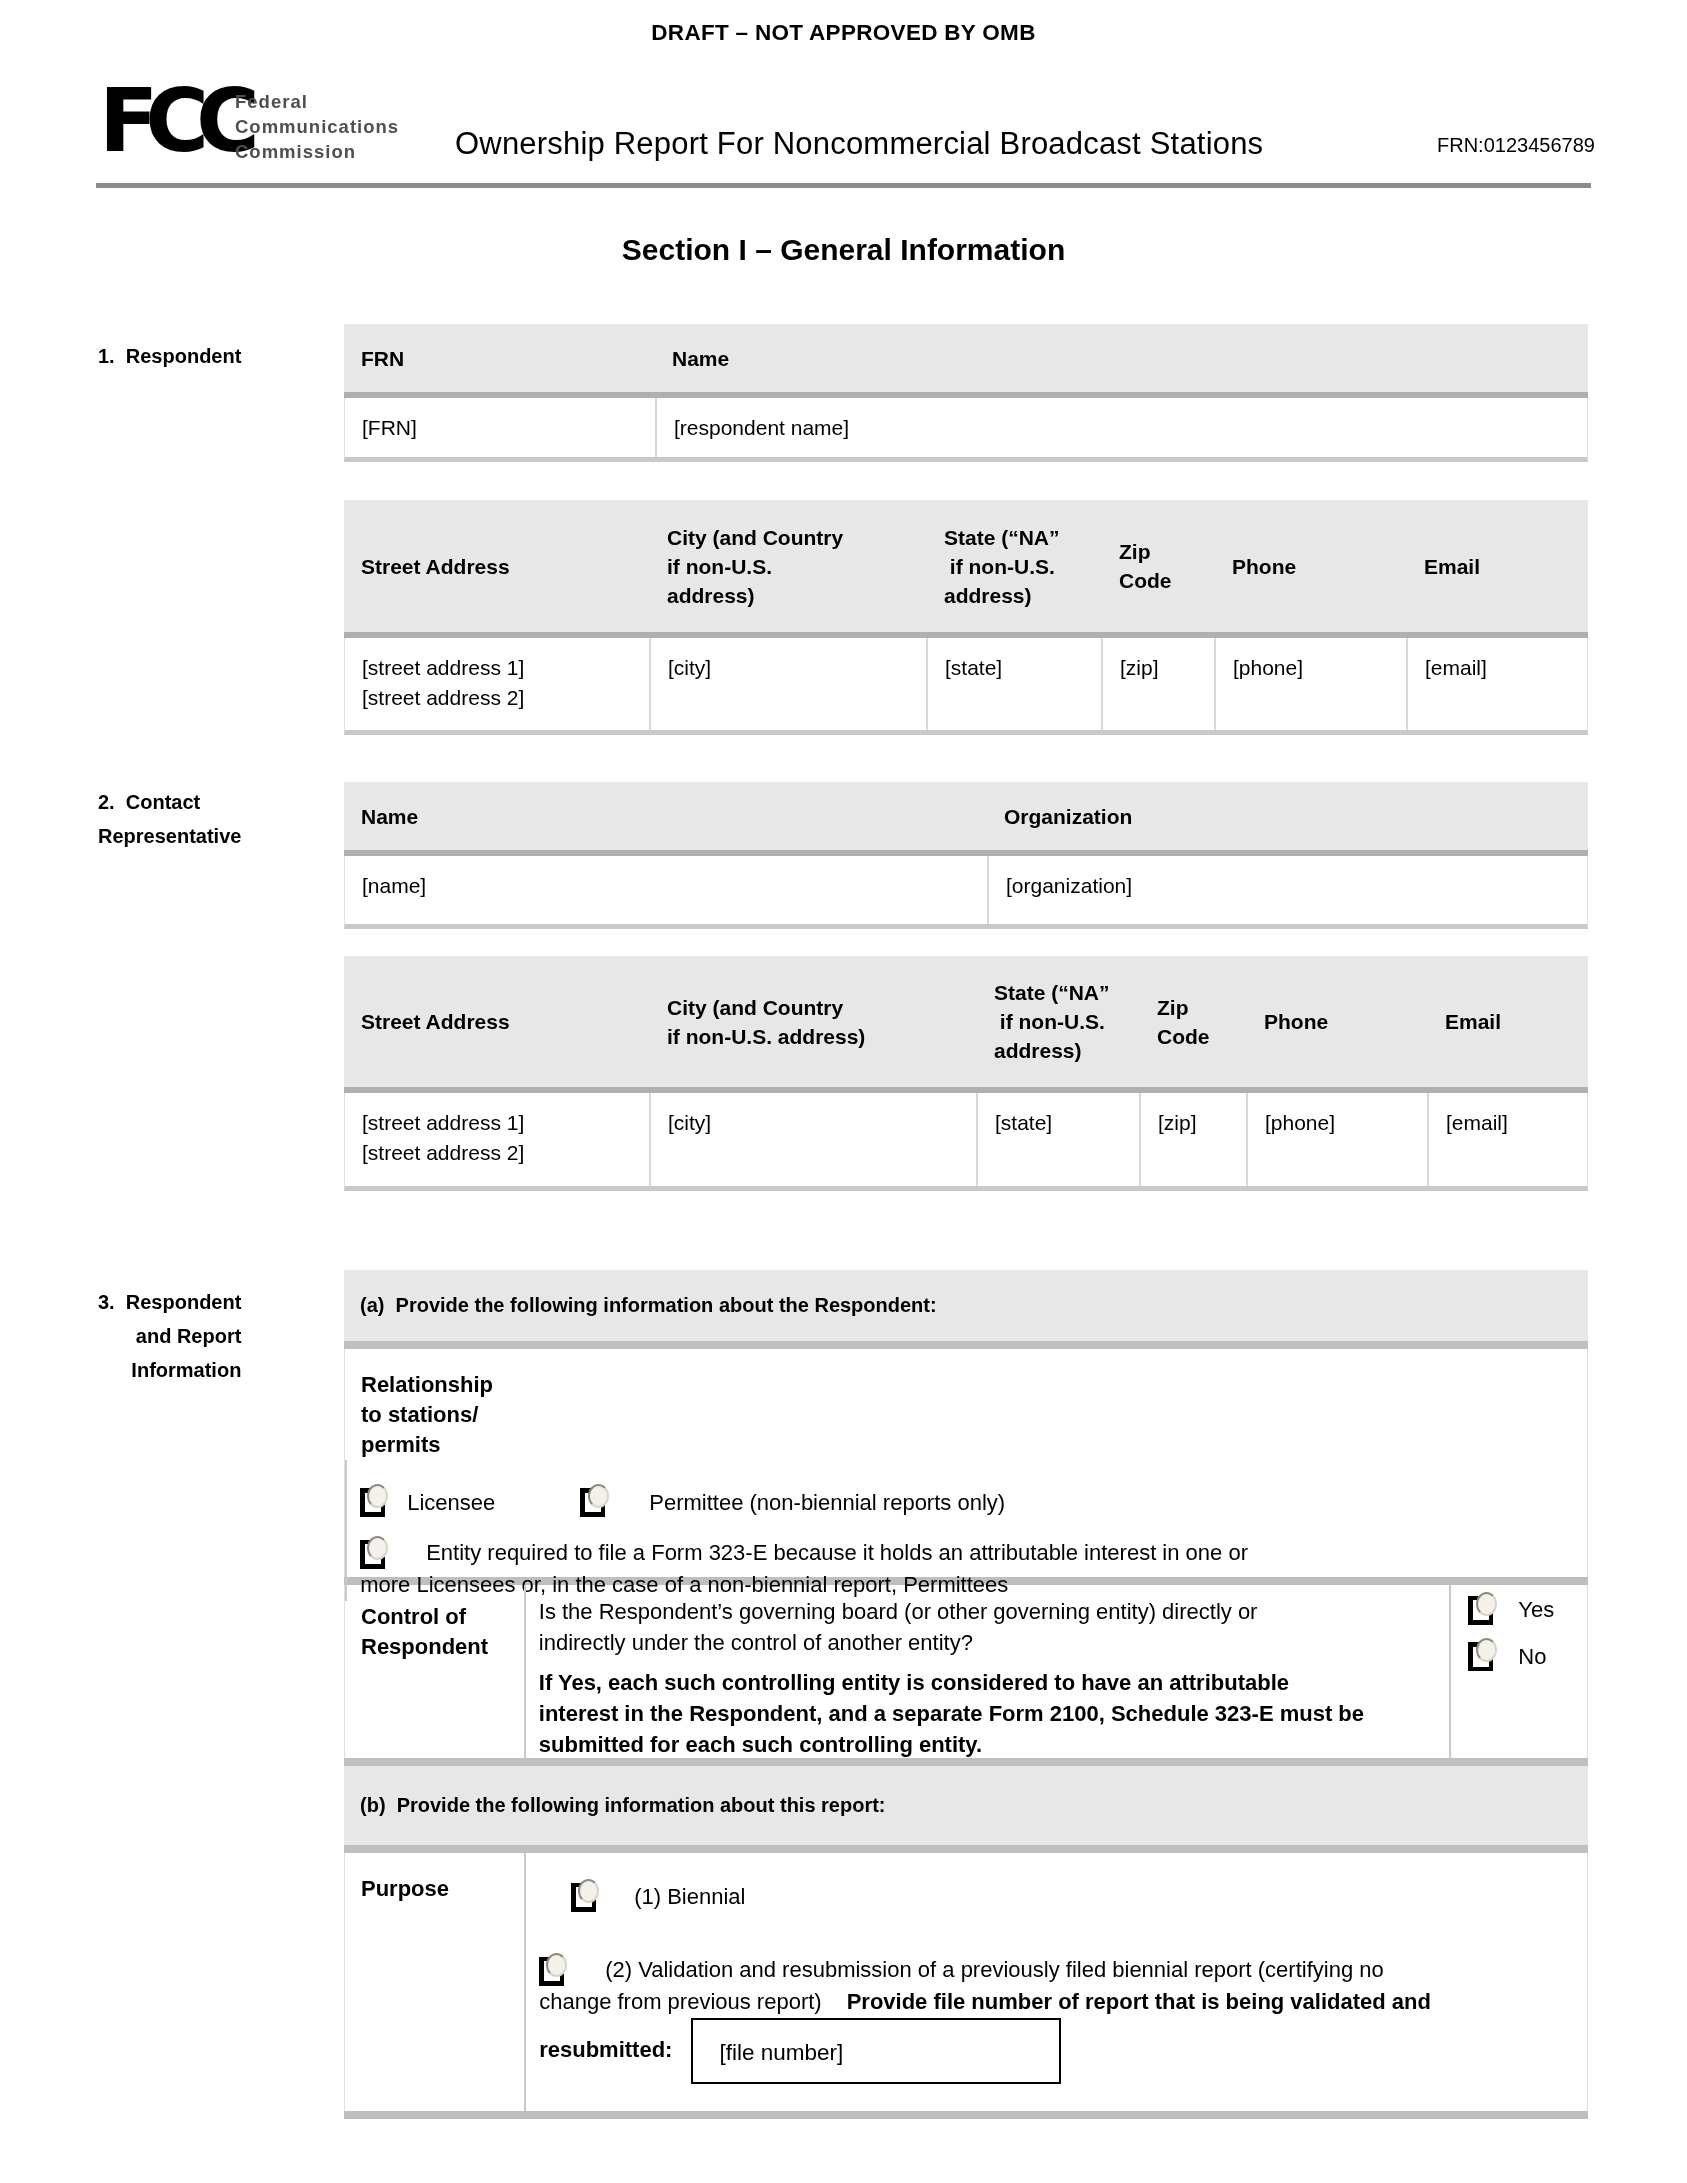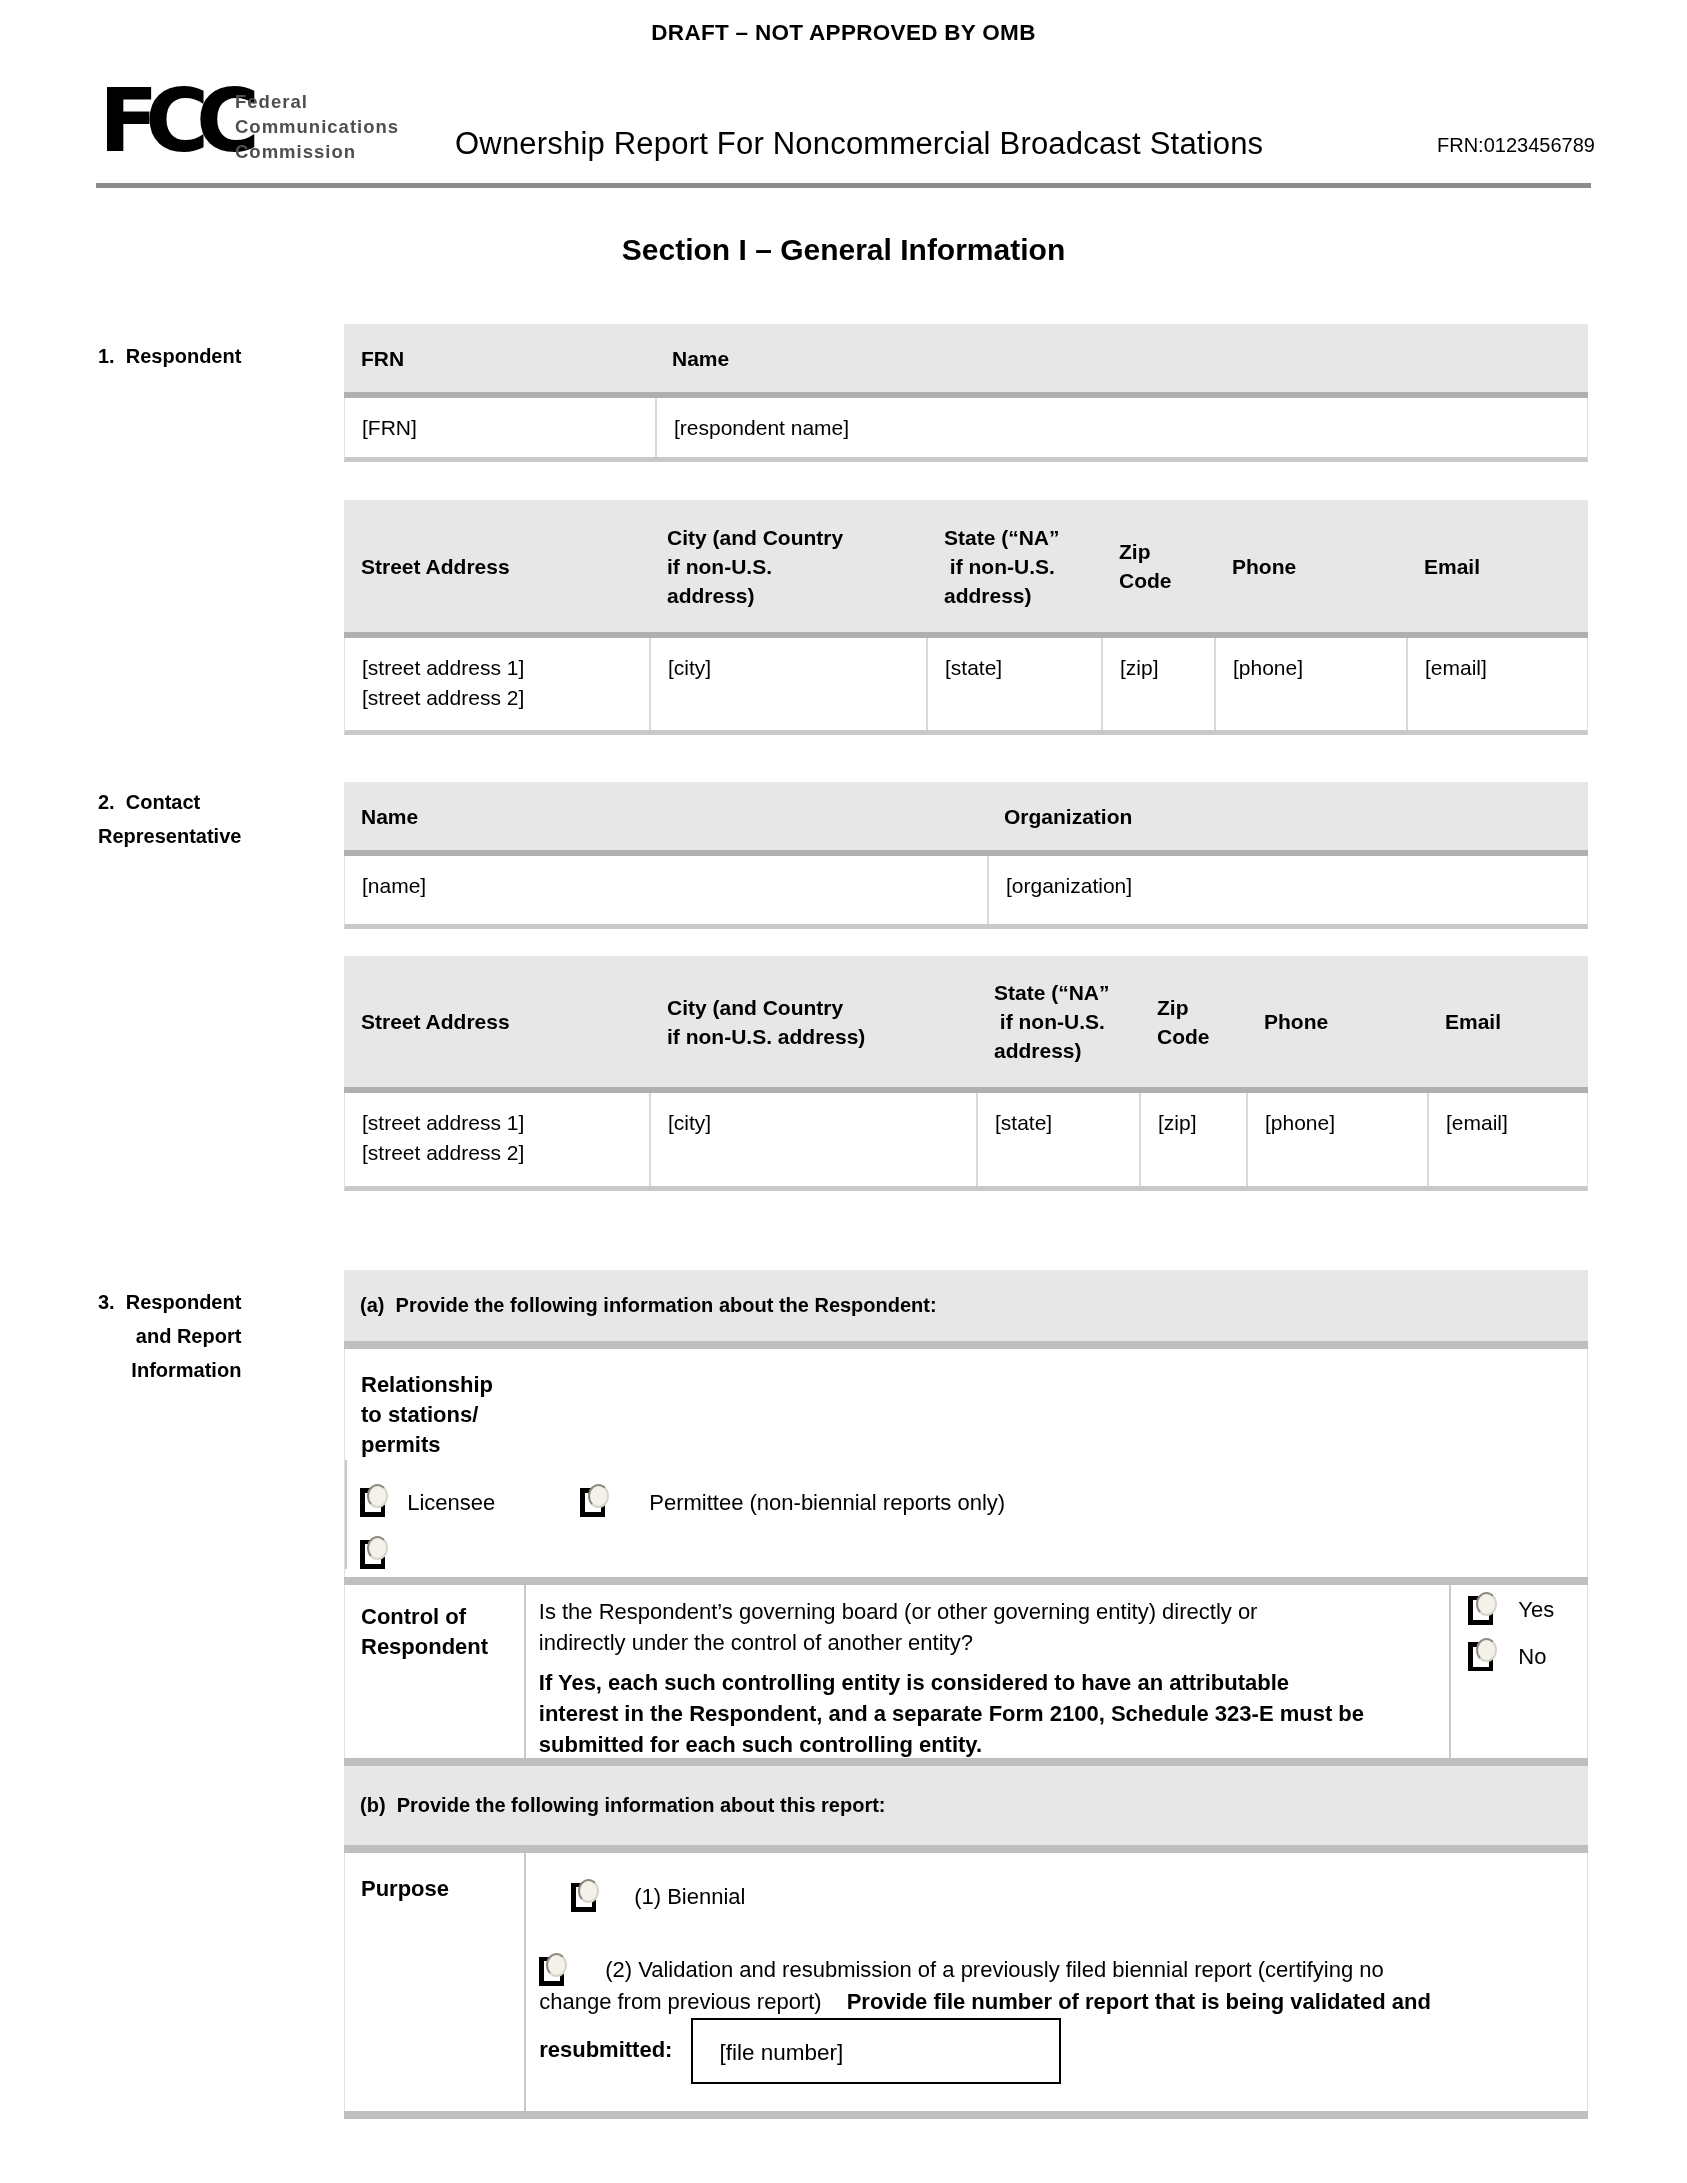--- a/index.html
+++ b/index.html
@@ -179,21 +179,22 @@
 to stations/
 permits</div>
       <div class="s3content" style="width:1063px; padding:26.5px 18.5px 0 13.2px;">
         <div class="opt-line" style="margin-bottom:18.5px;">
           <span class="radio"></span>
           <span style="margin-left:22px;">Licensee</span>
           <span class="radio" style="margin-left:85px;"></span>
           <span style="margin-left:44px;">Permittee (non-biennial reports only)</span>
         </div>
         <div>
-          <span class="radio" style="margin-right:41px;"></span>
+          <span class="radio" style="margin-right:41px;"></span><span class="pre">Entity required to file a Form 323-E because it holds an attributable interest in one or
+more Licensees or, in the case of a non-biennial report, Permittees</span>
         </div>
       </div>
     </div>
     <div class="s3border"></div>
 
     <div class="s3row" style="height:173px;">
       <div class="s3label prewrap" style="padding-top:17px;">Control of
 Respondent</div>
       <div class="s3content" style="width:928px; padding:10.6px 16px 0 13.2px; line-height:31px;">
         <div class="pre">Is the Respondent’s governing board (or other governing entity) directly or

